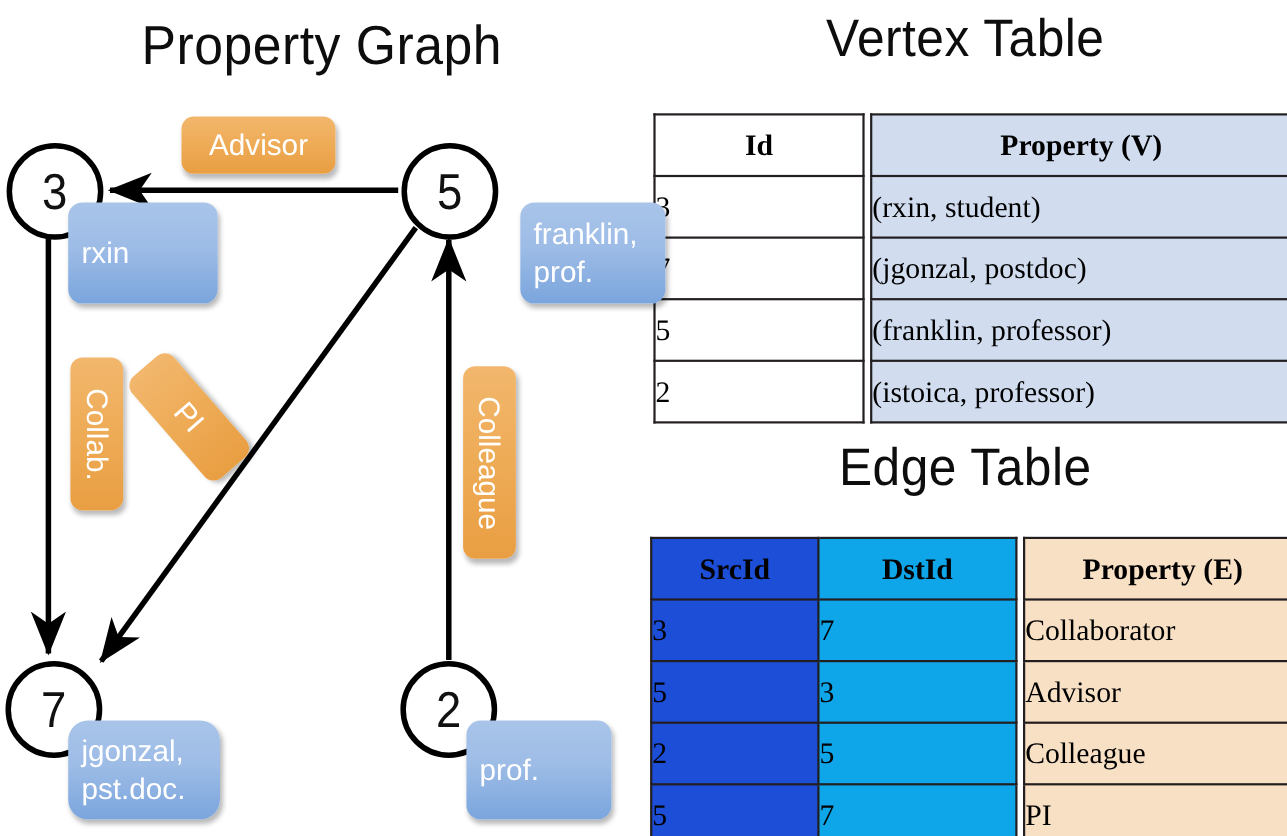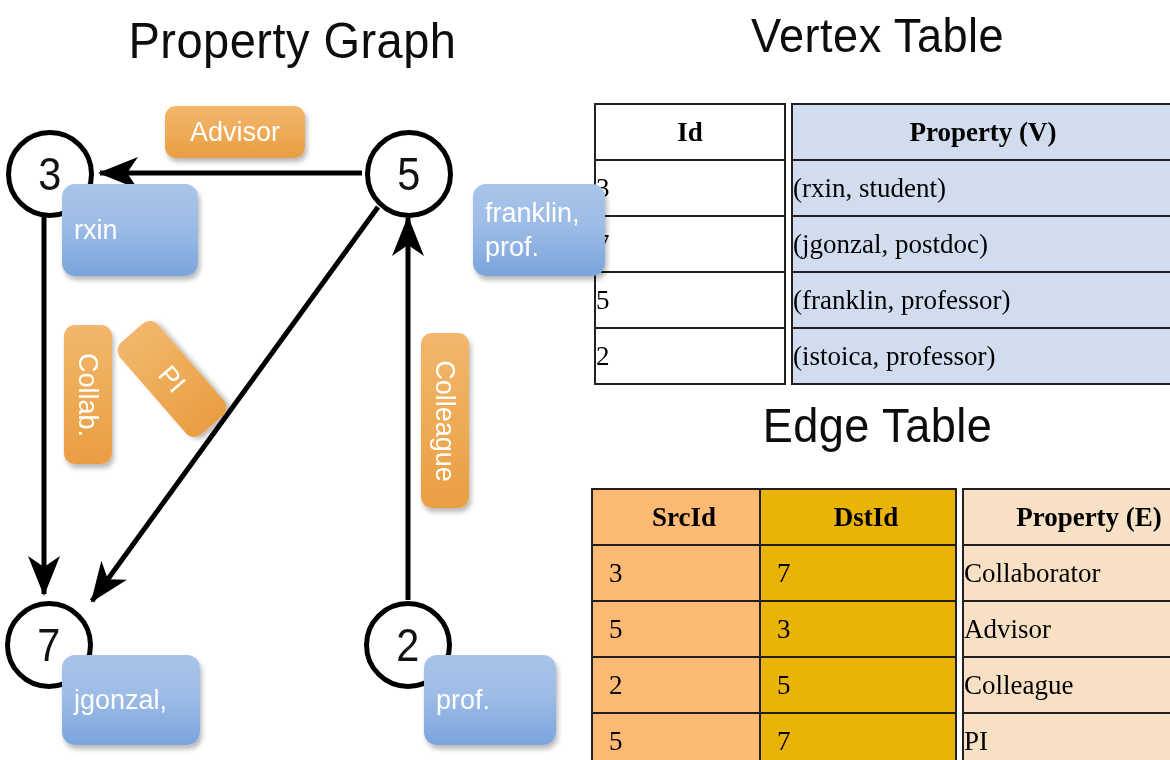--- a/index.html
+++ b/index.html
@@ -147,22 +147,22 @@
     font-weight: 300;
     font-size: 27px;
   }
   .cellnum { font-size: 28px; font-weight: 300; }
 
   #vertex-table { left: 594px; top: 103px; width: 568px; }
   #vertex-table .c-id   { width: 188px; height: 54px; background: #ffffff; }
   #vertex-table .c-prop { width: 380px; height: 54px; background: #d1ddef; }
 
   #edge-table { left: 591px; top: 488px; width: 578px; }
-  #edge-table .c-src  { width: 150px; height: 54px; background: #fdba74; padding-left: 16px; }
-  #edge-table .c-dst  { width: 178px; height: 54px; background: #eab308; padding-left: 16px; }
+  #edge-table .c-src  { width: 150px; height: 54px; background: #1d4ed8; }
+  #edge-table .c-dst  { width: 178px; height: 54px; background: #0ea5e9; }
   #edge-table .c-prop { width: 250px; height: 54px; background: #f8e0c5; }
 
   .col-gap { width: 5px; border: none !important; background: #ffffff; }
 </style>
 </head>
 <body>
 
 <div id="graph-panel">
 
   <div id="graph-title" class="slide-title">Property Graph</div>
@@ -206,22 +206,23 @@
 
   <div class="prop-box blue" style="left:62px; top:184px; width:136px; height:92px;">
     <div class="ln">rxin</div>
   </div>
 
   <div class="prop-box blue" style="left:425px; top:184px; width:132px; height:92px;margin-left:48px;">
     <div class="ln">franklin,</div>
     <div class="ln">prof.</div>
   </div>
 
-  <div class="prop-box blue" style="left:62px; top:655px; width:138px; height:90px;">
+  <div class="prop-box blue" style="left:62px; top:655px; width:138px; height:90px;border-radius:18px;">
     <div class="ln">jgonzal,</div>
+    <div class="ln">pst.doc.</div>
   </div>
 
   <div class="prop-box blue" style="left:424px; top:655px; width:132px; height:90px;">
     <div class="ln">prof.</div>
   </div>
 
   <div class="edge-label" style="left:165px; top:106px; width:140px; height:52px;">
     <span class="etext">Advisor</span>
   </div>
 

